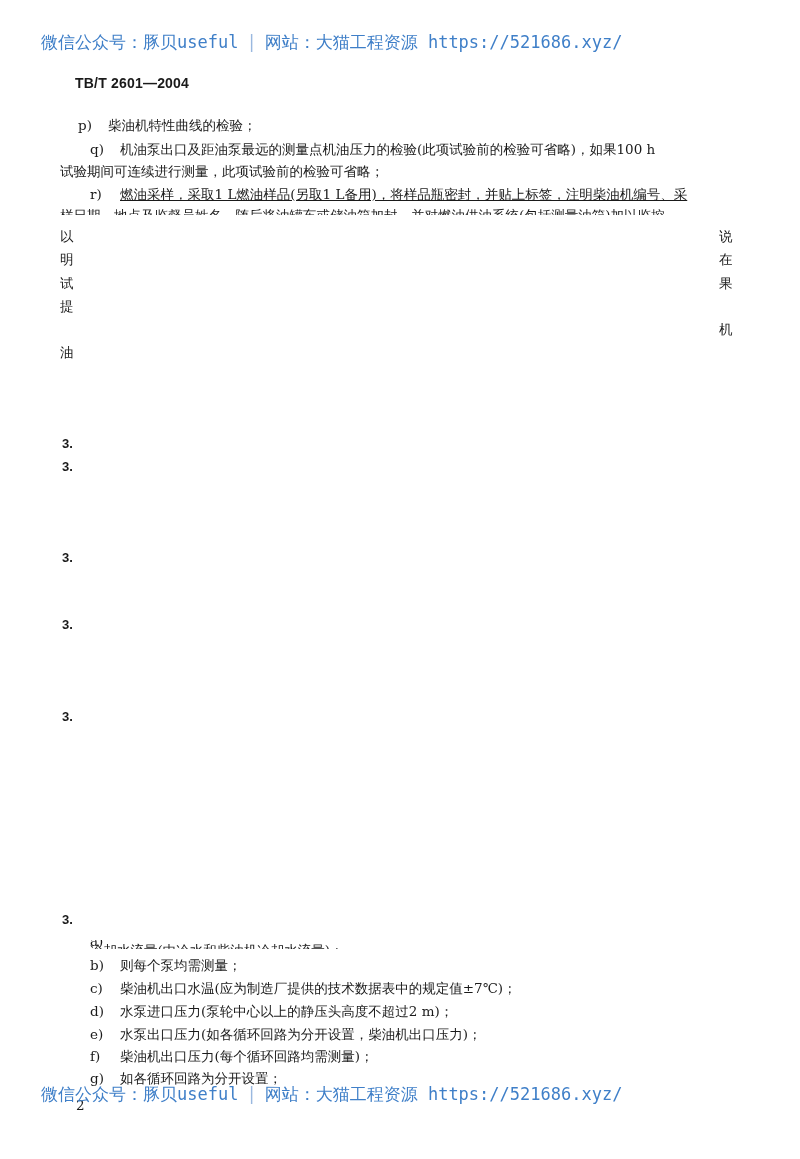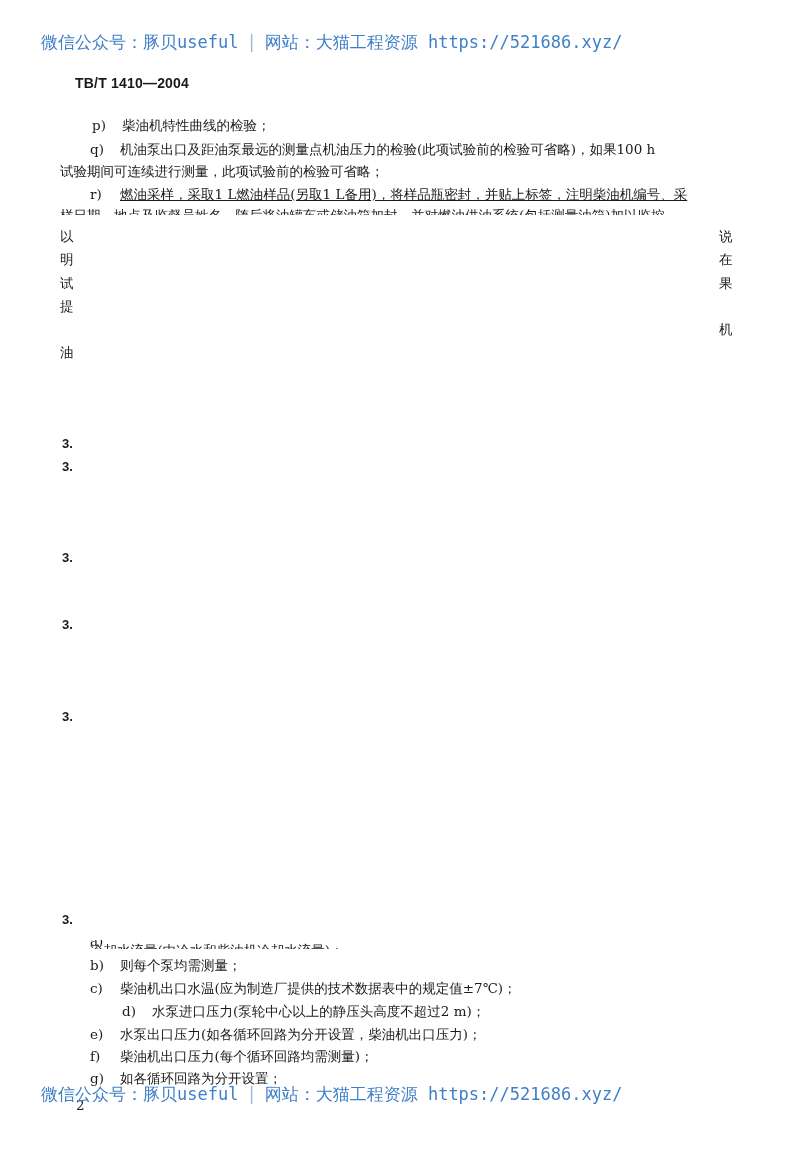--- a/index.html
+++ b/index.html
@@ -27,23 +27,23 @@
     .cut-top { height: 9px; overflow: hidden; }
     .cut-top span { display: block; margin-top: -7px; }
   </style>
 </head>
 <body>
 
 <div class="abs watermark" style="top:31px;">
   <span>微信公众号：豚贝useful</span><span class="wm-sep">|</span><span>网站：大猫工程资源 https://521686.xyz/</span>
 </div>
 
-<div class="abs std-code">TB/T 1410—2004</div>
+<div class="abs std-code">TB/T 2601—2004</div>
 
-<div class="abs line" style="left:92px; top:117px;">
+<div class="abs line" style="left:78px; top:117px;">
   <span class="item-label">p)</span><span>柴油机特性曲线的检验；</span>
 </div>
 <div class="abs line" style="left:90px; top:141px;">
   <span class="item-label">q)</span><span>机油泵出口及距油泵最远的测量点机油压力的检验(此项试验前的检验可省略)，如果100 h</span>
 </div>
 <div class="abs line" style="left:60px; top:163px;">
   <span>试验期间可连续进行测量，此项试验前的检验可省略；</span>
 </div>
 <div class="abs line" style="left:90px; top:186px;text-decoration:underline;">
   <span class="item-label">r)</span><span>燃油采样，采取1 L燃油样品(另取1 L备用)，将样品瓶密封，并贴上标签，注明柴油机编号、采</span>
@@ -75,21 +75,21 @@
       <span class="item-label">a)</span>
       <span>冷却水流量(中冷水和柴油机冷却水流量)；</span>
     </span>
 </div>
 <div class="abs line" style="left:90px; top:957px;">
   <span class="item-label">b)</span><span>则每个泵均需测量；</span>
 </div>
 <div class="abs line" style="left:90px; top:980px;">
   <span class="item-label">c)</span><span>柴油机出口水温(应为制造厂提供的技术数据表中的规定值±7℃)；</span>
 </div>
-<div class="abs line" style="left:90px; top:1003px;margin-left:32px;">
+<div class="abs line" style="left:90px; top:1003px;">
   <span class="item-label">d)</span><span>水泵进口压力(泵轮中心以上的静压头高度不超过2 m)；</span>
 </div>
 <div class="abs line" style="left:90px; top:1026px;">
   <span class="item-label">e)</span><span>水泵出口压力(如各循环回路为分开设置，柴油机出口压力)；</span>
 </div>
 <div class="abs line" style="left:90px; top:1048px;">
   <span class="item-label">f)</span><span>柴油机出口压力(每个循环回路均需测量)；</span>
 </div>
 <div class="abs line" style="left:90px; top:1070px;">
   <span class="item-label">g)</span><span>如各循环回路为分开设置；</span>

